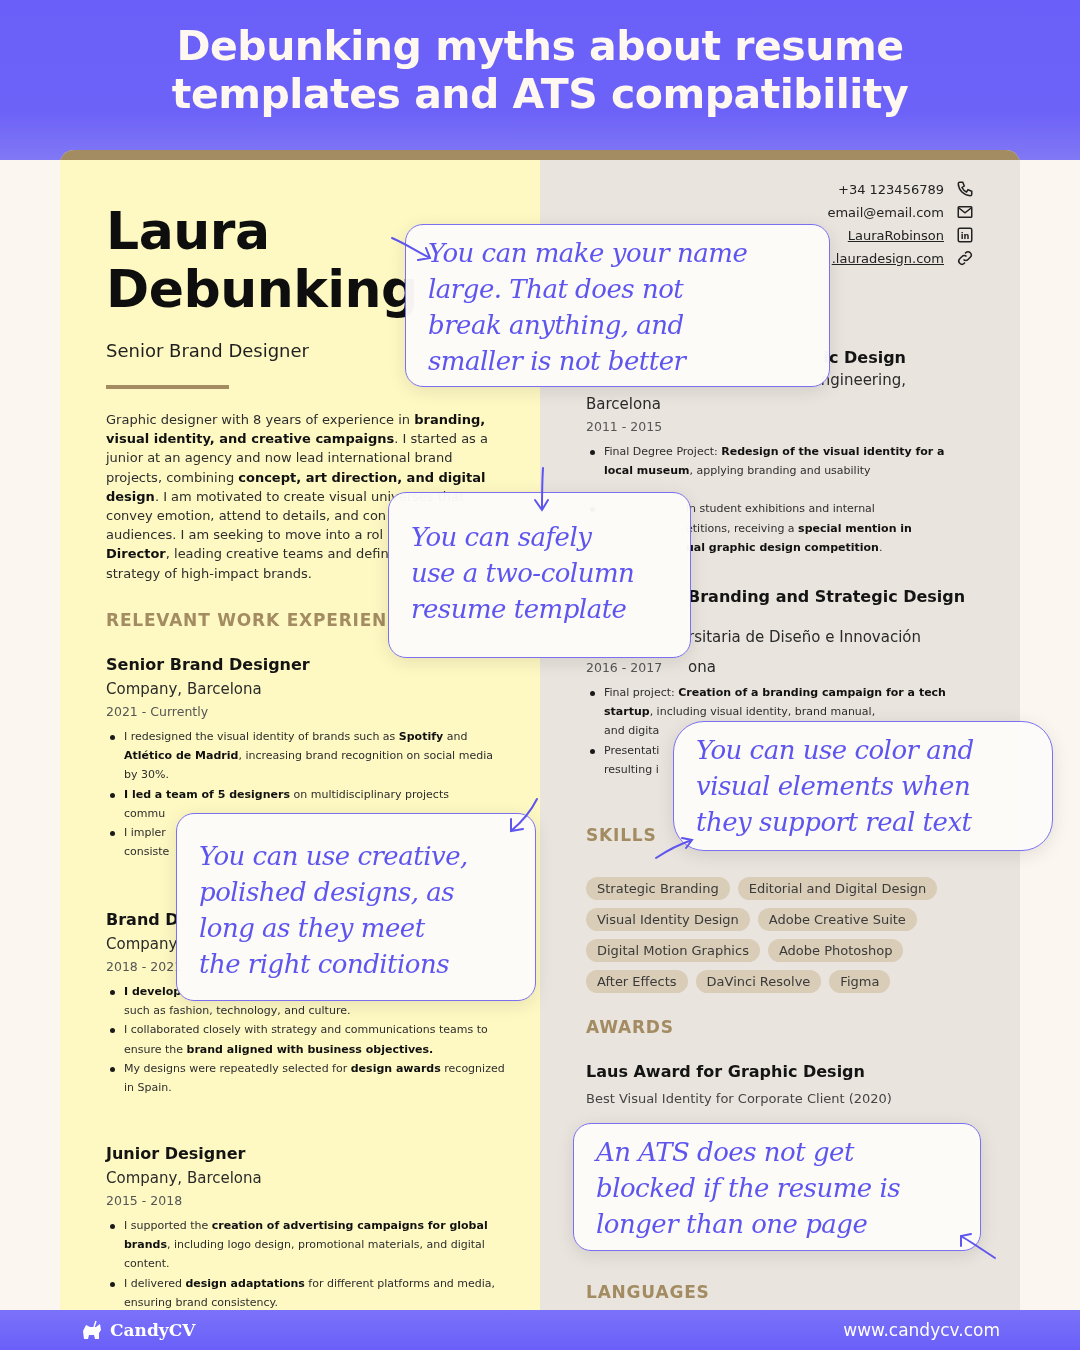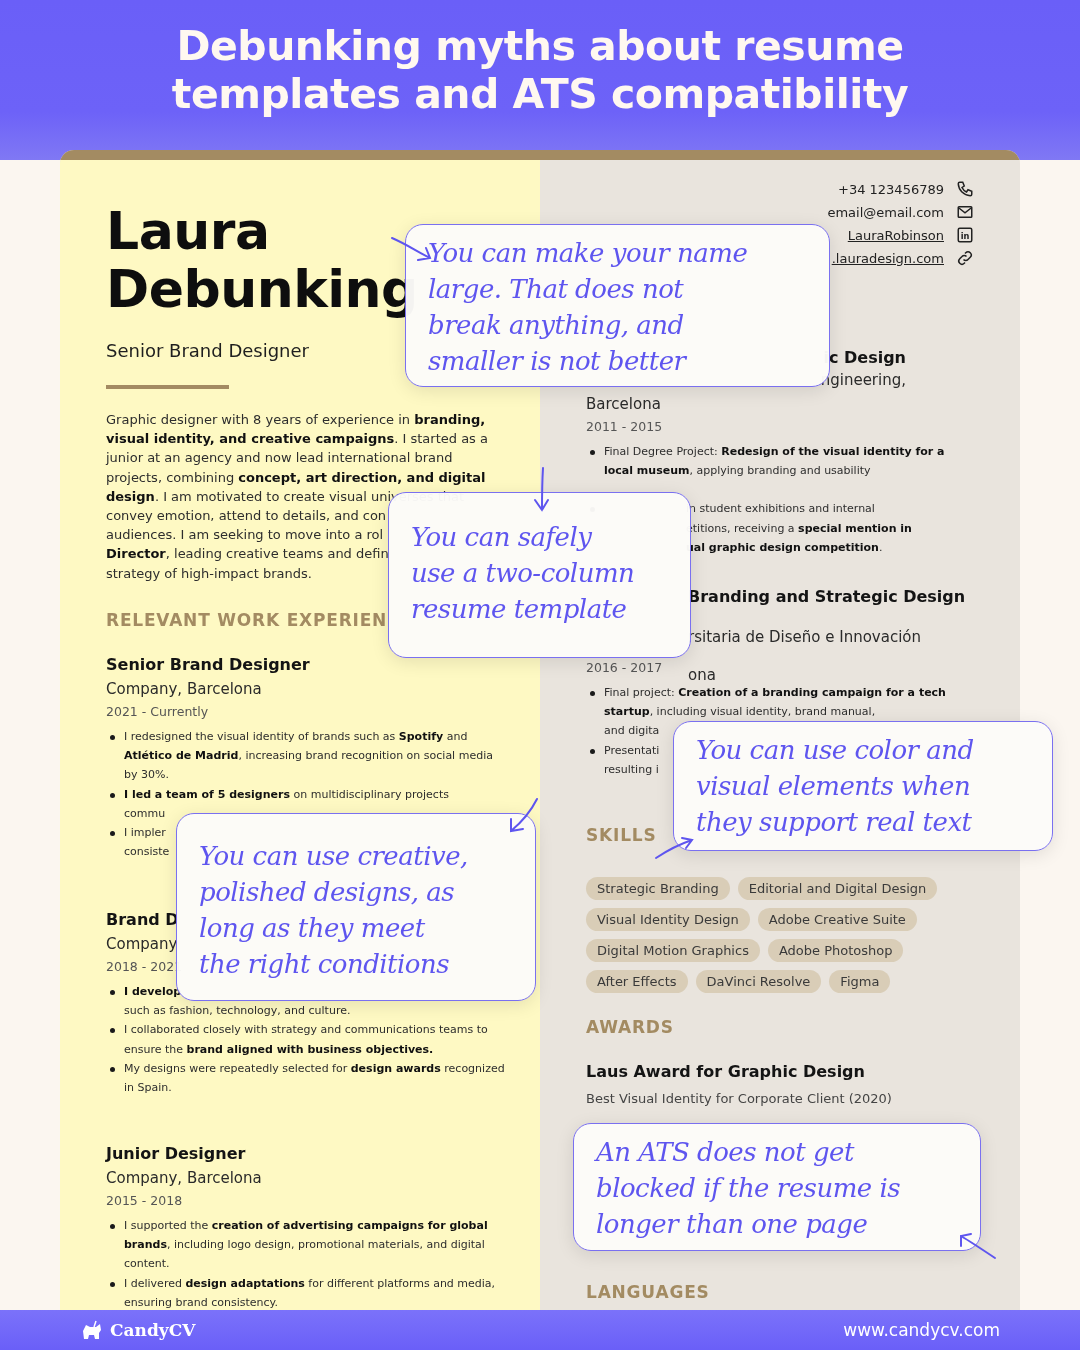--- a/index.html
+++ b/index.html
@@ -166,21 +166,21 @@
       <div class="job-date" style="margin-top:6px">2011 - 2015</div>
       <ul class="bullets" style="margin-top:8px;width:385px">
         <li><span>Final Degree Project: </span><b>Redesign of the visual identity for a local museum</b><span>, applying branding and usability</span></li>
         <li style="margin-top:19px;padding-left:100px"><span>in student exhibitions and internal</span><br><span>etitions, receiving a </span><b>special mention in</b><br><b>ual graphic design competition</b><span>.</span></li>
       </ul>
     </div>
 
     <div class="abs" style="left:148px;top:427px;width:310px;">
       <div class="job-title">Branding and Strategic Design</div>
       <div class="job-company" style="margin-top:22px">rsitaria de Diseño e Innovación</div>
-      <div class="job-company" style="margin-top:20px">ona</div>
+      <div class="job-company" style="margin-top:12px">ona</div>
     </div>
     <div class="abs" style="left:46px;top:500px;width:400px;">
       <div class="job-date">2016 - 2017</div>
       <ul class="bullets" style="margin-top:8px;width:385px">
         <li><span>Final project: </span><b>Creation of a branding campaign for a tech startup</b><span>, including visual identity, brand manual,</span><br><span>and digita</span></li>
         <li><span>Presentati</span><br><span>resulting i</span></li>
       </ul>
     </div>
 
     <div class="abs section-title" style="left:46px;top:665px;">SKILLS</div>
@@ -216,21 +216,21 @@
 
 <div class="note" style="left:388px;top:492px;width:303px;height:166px;padding-top:26px;">
   <div>You can safely</div>
   <div>use a two-column</div>
   <div>resume template</div>
 </div>
 <svg class="arrow" style="left:530px;top:466px" width="24" height="48">
     <path d="M13 2 C12 18 12 30 12 44 M5 34 L12 44 L18 34" fill="none" stroke="#5e55ef" stroke-width="2" stroke-linecap="round"></path>
   </svg>
 
-<div class="note" style="left:673px;top:721px;width:380px;height:130px;">
+<div class="note" style="left:673px;top:721px;width:380px;height:130px;border-radius:31px;">
   <div>You can use color and</div>
   <div>visual elements when</div>
   <div>they support real text</div>
 </div>
 <svg class="arrow" style="left:652px;top:832px" width="48" height="30">
     <path d="M4 26 C16 18 28 12 40 8 M30 6 L40 8 L34 16" fill="none" stroke="#5e55ef" stroke-width="2" stroke-linecap="round"></path>
   </svg>
 
 <div class="note" style="left:176px;top:813px;width:360px;height:188px;padding-top:24px;">
   <div>You can use creative,</div>

